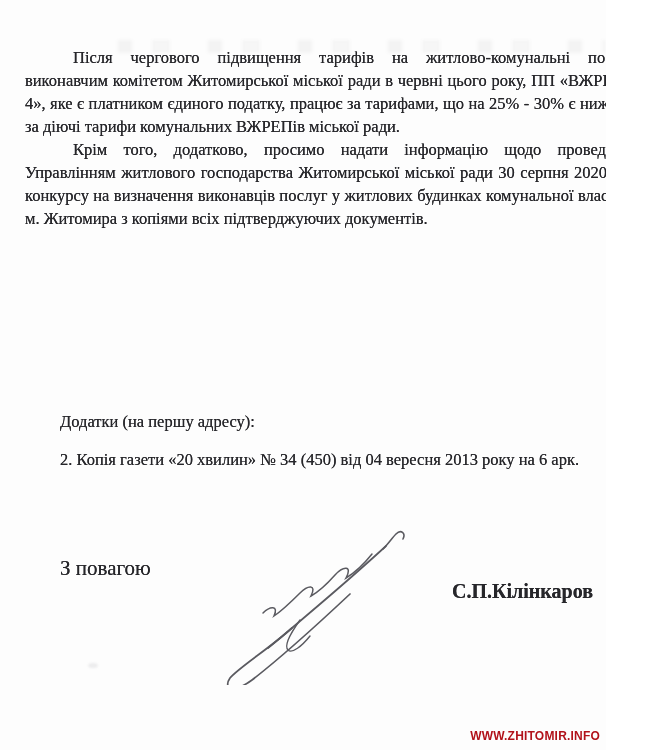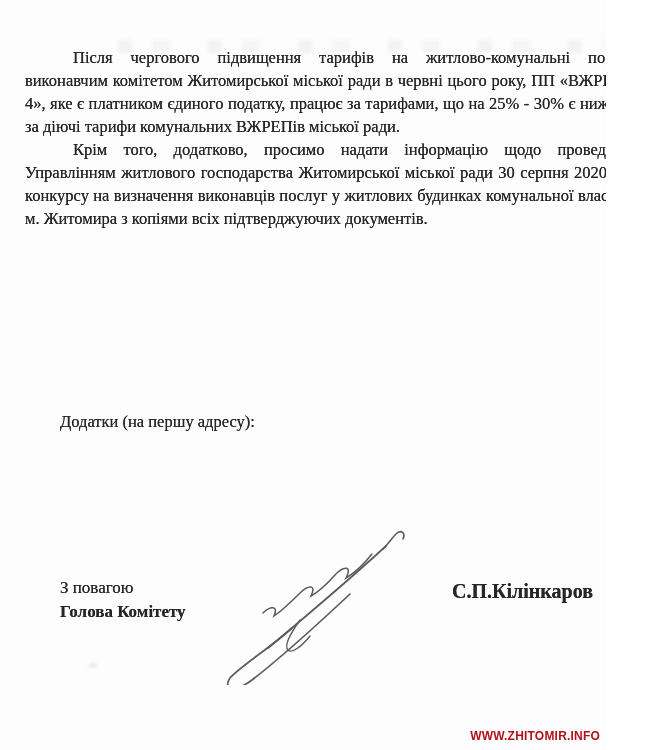--- a/index.html
+++ b/index.html
@@ -31,22 +31,22 @@
     text-indent:48px;
   }
   .attachments{
     position:absolute;left:60px;top:412px;width:585px;
     font-size:16.5px;
     text-shadow:0 0 0.5px rgba(20,20,25,0.8);
   }
   .attachments .att-heading{margin:0 0 12px 0;font-family:Liberation Serif, serif;}
   .attachments .att-item{margin:0;line-height:31px;}
   .sign-block{
-    position:absolute;left:60px;top:576px;
-    font-size:17px;line-height:24px;
+    position:absolute;left:60px;top:556px;
+    font-size:21px;line-height:24px;
     text-shadow:0 0 0.5px rgba(20,20,25,0.8);
   }
   .sign-title{font-weight:bold;}
   .sign-name{
     position:absolute;left:452px;top:580px;
     font-size:20px;font-weight:bold;
     text-shadow:0 0 0.5px rgba(20,20,25,0.8);
   }
   .signature-svg{
     position:absolute;left:222px;top:520px;
@@ -72,25 +72,25 @@
 
   <div class="noise-band"></div>
 
   <div class="body-text">
     <p>Після чергового підвищення тарифів на житлово-комунальні послуги виконавчим комітетом Житомирської міської ради в червні цього року, ПП «ВЖРЕП № 4», яке є платником єдиного податку, працює за тарифами, що на 25% - 30% є нижчими за діючі тарифи комунальних ВЖРЕПів міської ради.</p>
     <p>Крім того, додатково, просимо надати інформацію щодо проведеного Управлінням  житлового господарства Житомирської міської ради 30 серпня 2020 року конкурсу на визначення виконавців послуг у житлових будинках комунальної власності  м. Житомира з копіями всіх підтверджуючих документів.</p>
   </div>
 
   <div class="attachments">
     <p class="att-heading">Додатки (на першу адресу):</p>
+    <p class="att-item">2. Копія газети «20 хвилин» № 34 (450) від 04 вересня 2013 року  на 6 арк.</p>
   </div>
 
   <div class="sign-block">
     <div class="sign-closing">З повагою</div>
-    <div class="sign-title">Голова Комітету</div>
   </div>
 
   <div class="sign-name">С.П.Кілінкаров</div>
 
   <svg class="signature-svg" viewBox="0 0 200 165" fill="none" xmlns="http://www.w3.org/2000/svg">
 
     <path d="M181 19 c 3 -6 -2 -10 -7 -5 c -4 4 -8 10 -13 15" stroke="#5a5a60" stroke-width="1.6" stroke-linecap="round"></path>
 
     <path d="M164 26 C 140 48 110 74 84 96 C 70 108 56 120 46 128" stroke="#5a5a60" stroke-width="1.7" stroke-linecap="round"></path>
 

